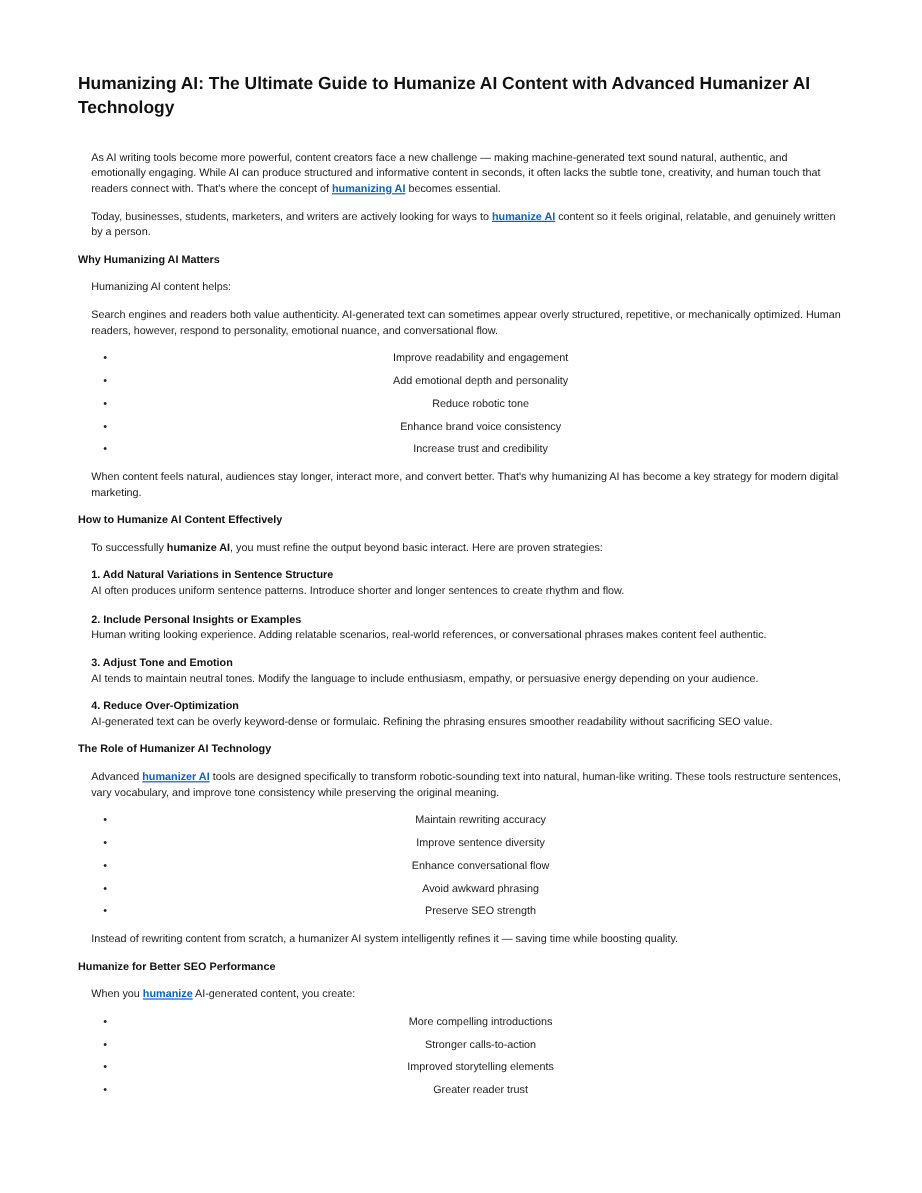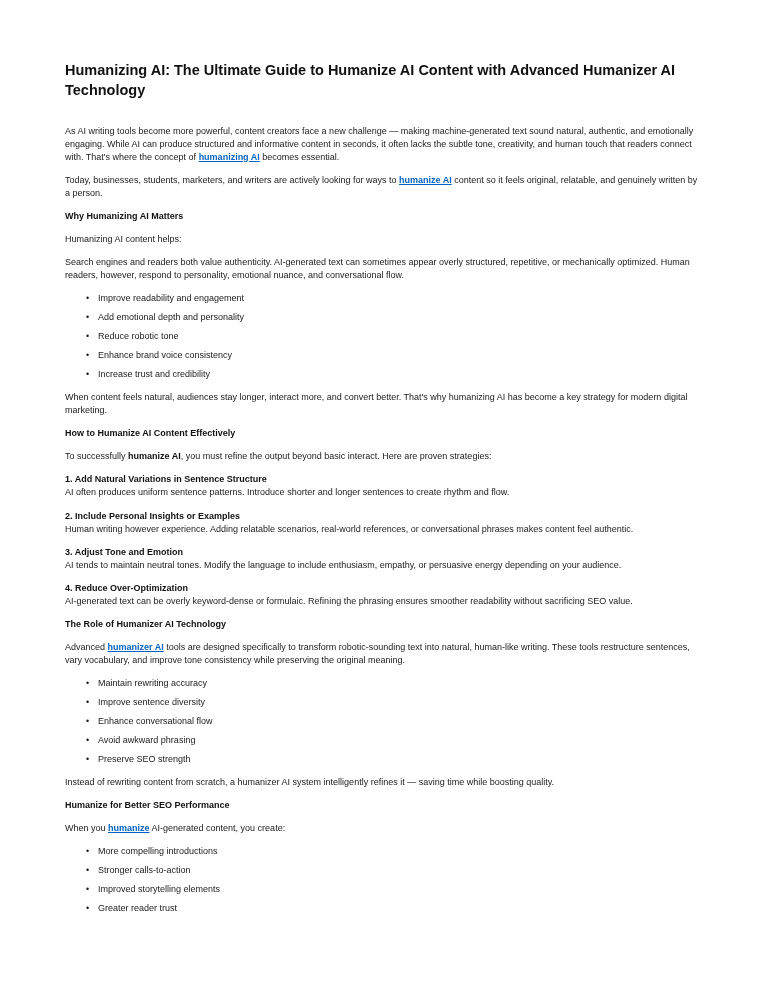--- a/index.html
+++ b/index.html
@@ -27,26 +27,27 @@
     color: #111111;
     margin: 0 0 24px 0;
   }
   h2 {
     font-size: 9px;
     font-weight: 700;
     color: #111111;
     margin: 0 0 10px 0;
   }
   p {
-    margin: 0 0 10px 0;
+    margin: 0 0 10px 11px;
   }
   ul {
     list-style: none;
     margin: 0 0 10px 0;
     padding: 0 0 0 21px;
+    text-align: center;
   }
   li {
     position: relative;
     padding-left: 12px;
     margin-bottom: 6px;
   }
   li::before {
     content: "\2022";
     position: absolute;
     left: 0;
@@ -79,21 +80,21 @@
         <li>Improve readability and engagement</li>
         <li>Add emotional depth and personality</li>
         <li>Reduce robotic tone</li>
         <li>Enhance brand voice consistency</li>
         <li>Increase trust and credibility</li>
       </ul>
       <p><span>When content feels natural, audiences stay longer, interact more, and convert better. That's why humanizing AI has become a key strategy for modern digital marketing.</span></p>
       <h2>How to Humanize AI Content Effectively</h2>
       <p><span>To successfully </span><strong>humanize AI</strong><span>, you must refine the output beyond basic interact. Here are proven strategies:</span></p>
       <p><strong>1. Add Natural Variations in Sentence Structure</strong><br><span>AI often produces uniform sentence patterns. Introduce shorter and longer sentences to create rhythm and flow.</span></p>
-      <p><strong>2. Include Personal Insights or Examples</strong><br><span>Human writing however experience. Adding relatable scenarios, real-world references, or conversational phrases makes content feel authentic.</span></p>
+      <p><strong>2. Include Personal Insights or Examples</strong><br><span>Human writing looking experience. Adding relatable scenarios, real-world references, or conversational phrases makes content feel authentic.</span></p>
       <p><strong>3. Adjust Tone and Emotion</strong><br><span>AI tends to maintain neutral tones. Modify the language to include enthusiasm, empathy, or persuasive energy depending on your audience.</span></p>
       <p><strong>4. Reduce Over-Optimization</strong><br><span>AI-generated text can be overly keyword-dense or formulaic. Refining the phrasing ensures smoother readability without sacrificing SEO value.</span></p>
       <h2>The Role of Humanizer AI Technology</h2>
       <p><span>Advanced </span><a class="link">humanizer AI</a><span> tools are designed specifically to transform robotic-sounding text into natural, human-like writing. These tools restructure sentences, vary vocabulary, and improve tone consistency while preserving the original meaning.</span></p>
       <ul>
         <li>Maintain rewriting accuracy</li>
         <li>Improve sentence diversity</li>
         <li>Enhance conversational flow</li>
         <li>Avoid awkward phrasing</li>
         <li>Preserve SEO strength</li>

